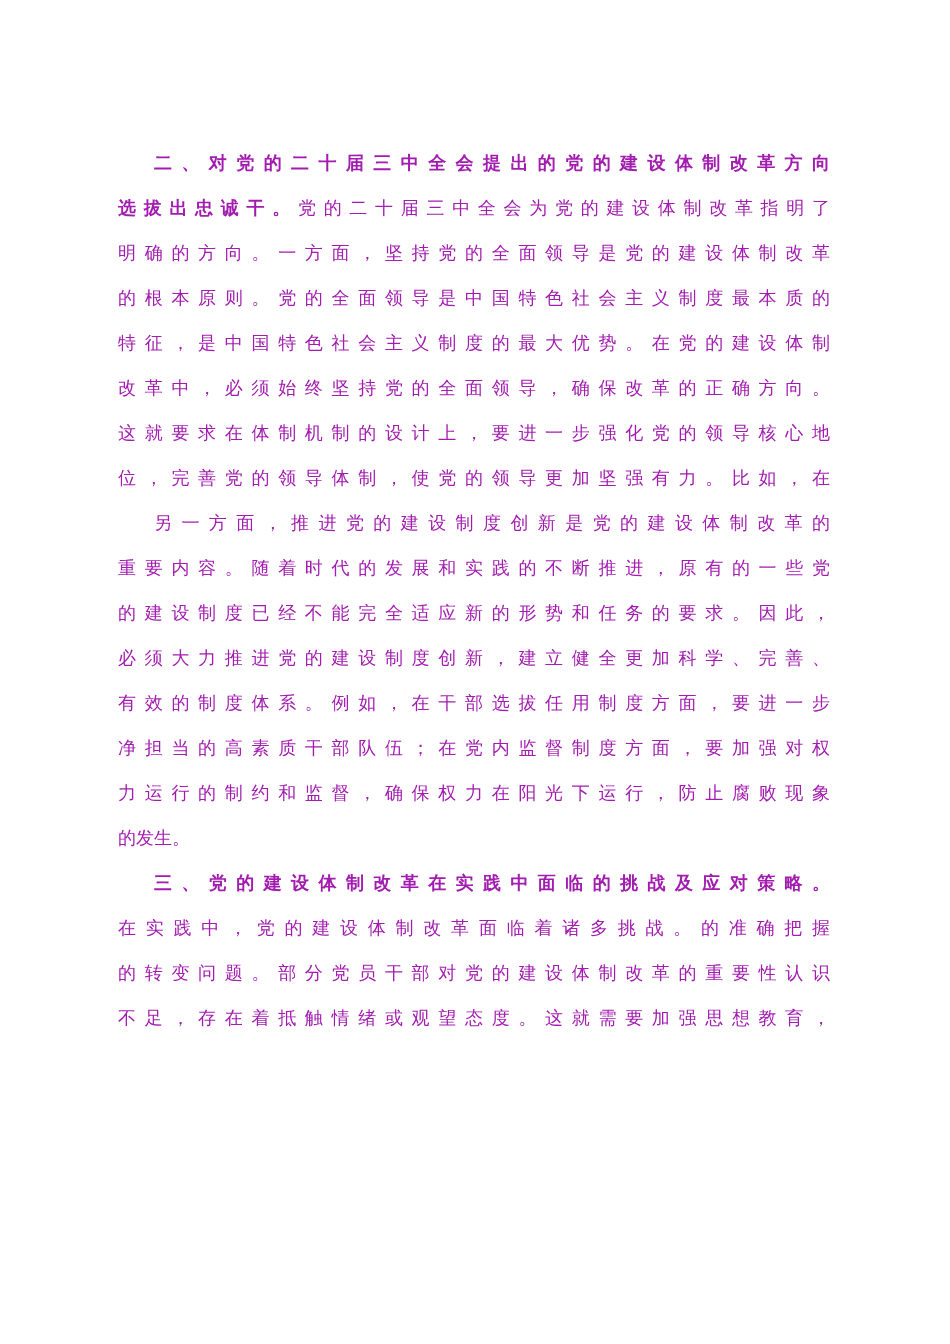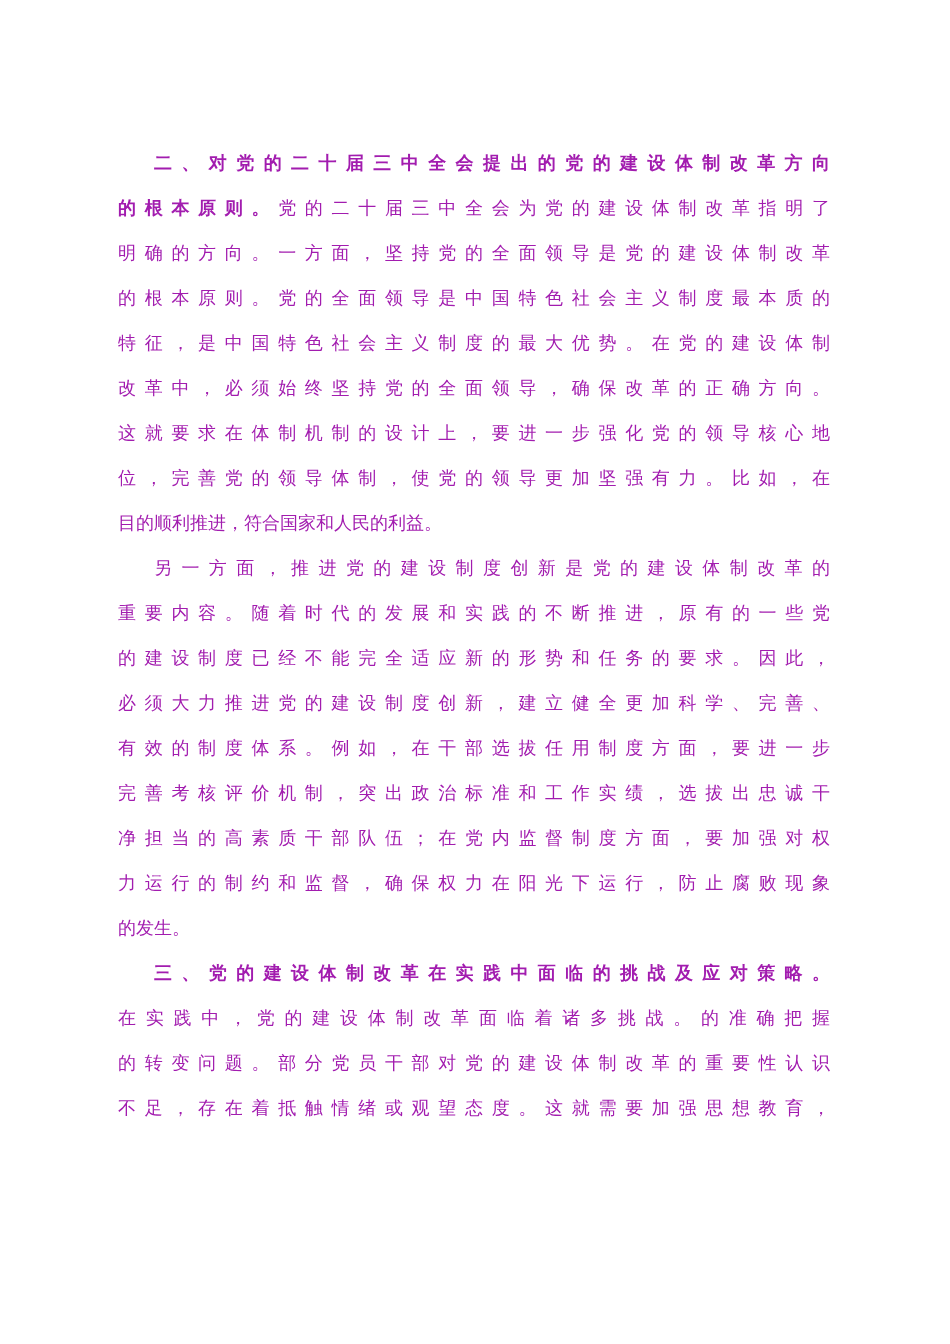--- a/index.html
+++ b/index.html
@@ -49,36 +49,34 @@
     font-weight: 400;
   }
 </style>
 </head>
 <body>
 
 <div class="page">
   <div class="content" id="doc-content">
       <div class="paragraph">
         <div class="line justify indent"><span class="seg-bold">二、对党的二十届三中全会提出的党的建设体制改革方向</span></div>
-        <div class="line justify"><span class="seg-bold">的根本原则。</span><span class="seg-regular">党的二十届三中全会为党的建设体制改革指明了</span></div>
+        <div class="line justify"><span class="seg-bold">选拔出忠诚干。</span><span class="seg-regular">党的二十届三中全会为党的建设体制改革指明了</span></div>
         <div class="line justify"><span class="seg-regular">明确的方向。一方面，坚持党的全面领导是党的建设体制改革</span></div>
         <div class="line justify"><span class="seg-regular">的根本原则。党的全面领导是中国特色社会主义制度最本质的</span></div>
         <div class="line justify"><span class="seg-regular">特征，是中国特色社会主义制度的最大优势。在党的建设体制</span></div>
         <div class="line justify"><span class="seg-regular">改革中，必须始终坚持党的全面领导，确保改革的正确方向。</span></div>
         <div class="line justify"><span class="seg-regular">这就要求在体制机制的设计上，要进一步强化党的领导核心地</span></div>
         <div class="line justify"><span class="seg-regular">位，完善党的领导体制，使党的领导更加坚强有力。比如，在</span></div>
-        <div class="line"><span class="seg-regular">目的顺利推进，符合国家和人民的利益。</span></div>
       </div>
       <div class="paragraph">
         <div class="line justify indent"><span class="seg-regular">另一方面，推进党的建设制度创新是党的建设体制改革的</span></div>
         <div class="line justify"><span class="seg-regular">重要内容。随着时代的发展和实践的不断推进，原有的一些党</span></div>
         <div class="line justify"><span class="seg-regular">的建设制度已经不能完全适应新的形势和任务的要求。因此，</span></div>
         <div class="line justify"><span class="seg-regular">必须大力推进党的建设制度创新，建立健全更加科学、完善、</span></div>
         <div class="line justify"><span class="seg-regular">有效的制度体系。例如，在干部选拔任用制度方面，要进一步</span></div>
-        <div class="line justify"><span class="seg-regular">完善考核评价机制，突出政治标准和工作实绩，选拔出忠诚干</span></div>
         <div class="line justify"><span class="seg-regular">净担当的高素质干部队伍；在党内监督制度方面，要加强对权</span></div>
         <div class="line justify"><span class="seg-regular">力运行的制约和监督，确保权力在阳光下运行，防止腐败现象</span></div>
         <div class="line"><span class="seg-regular">的发生。</span></div>
       </div>
       <div class="paragraph">
         <div class="line justify indent"><span class="seg-bold">三、党的建设体制改革在实践中面临的挑战及应对策略。</span></div>
         <div class="line justify"><span class="seg-regular">在实践中，党的建设体制改革面临着诸多挑战。的准确把握</span></div>
         <div class="line justify"><span class="seg-regular">的转变问题。部分党员干部对党的建设体制改革的重要性认识</span></div>
         <div class="line justify"><span class="seg-regular">不足，存在着抵触情绪或观望态度。这就需要加强思想教育，</span></div>
       </div>

